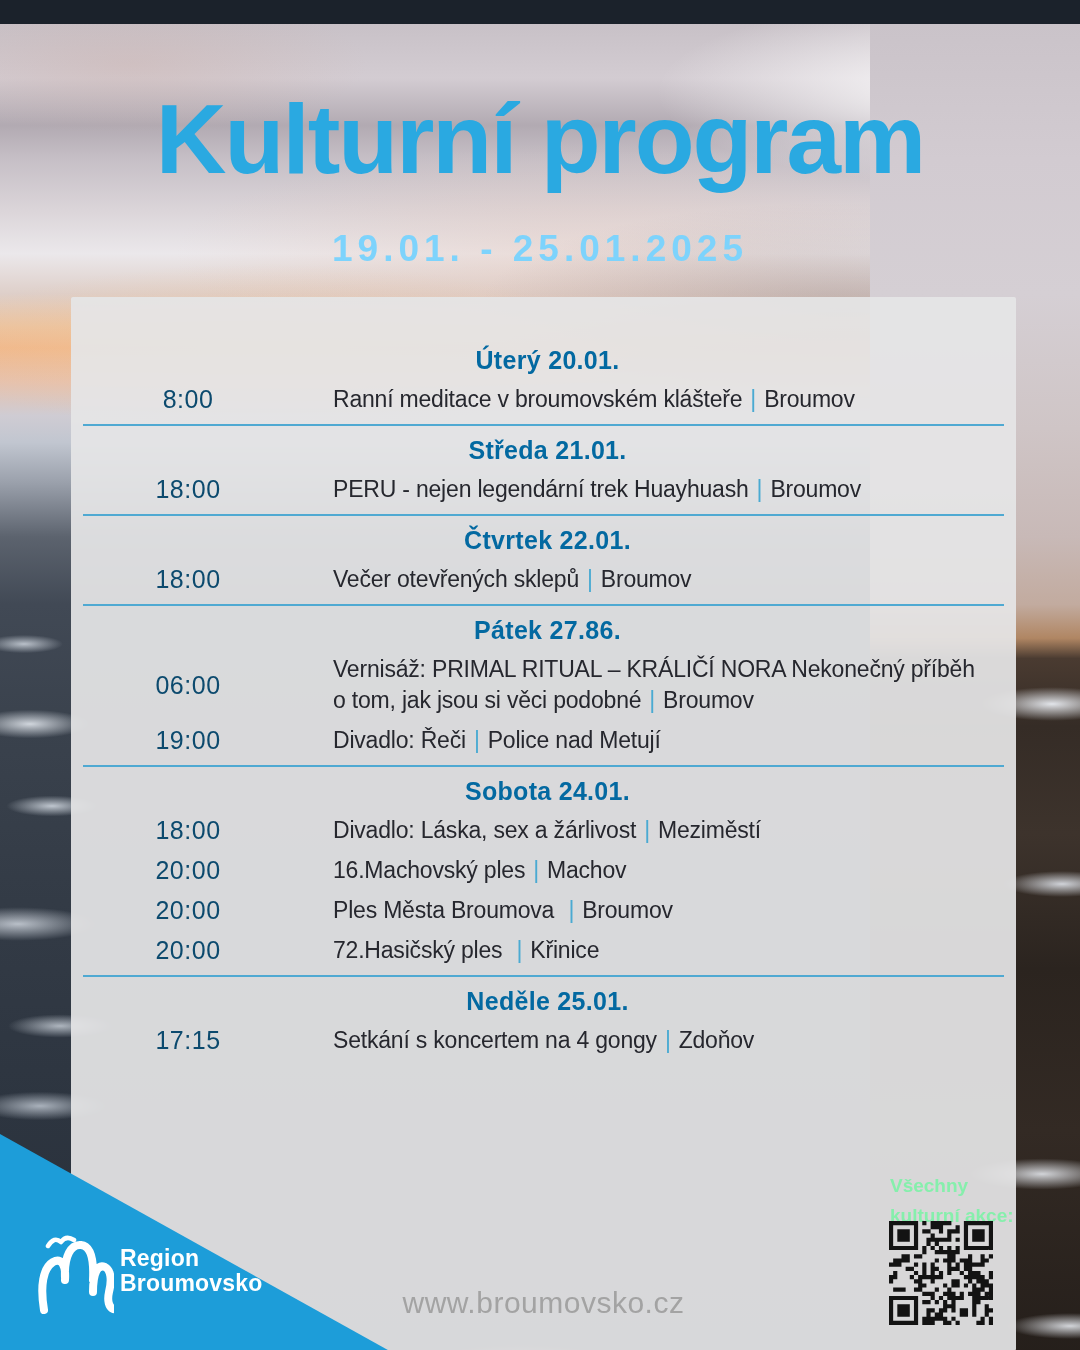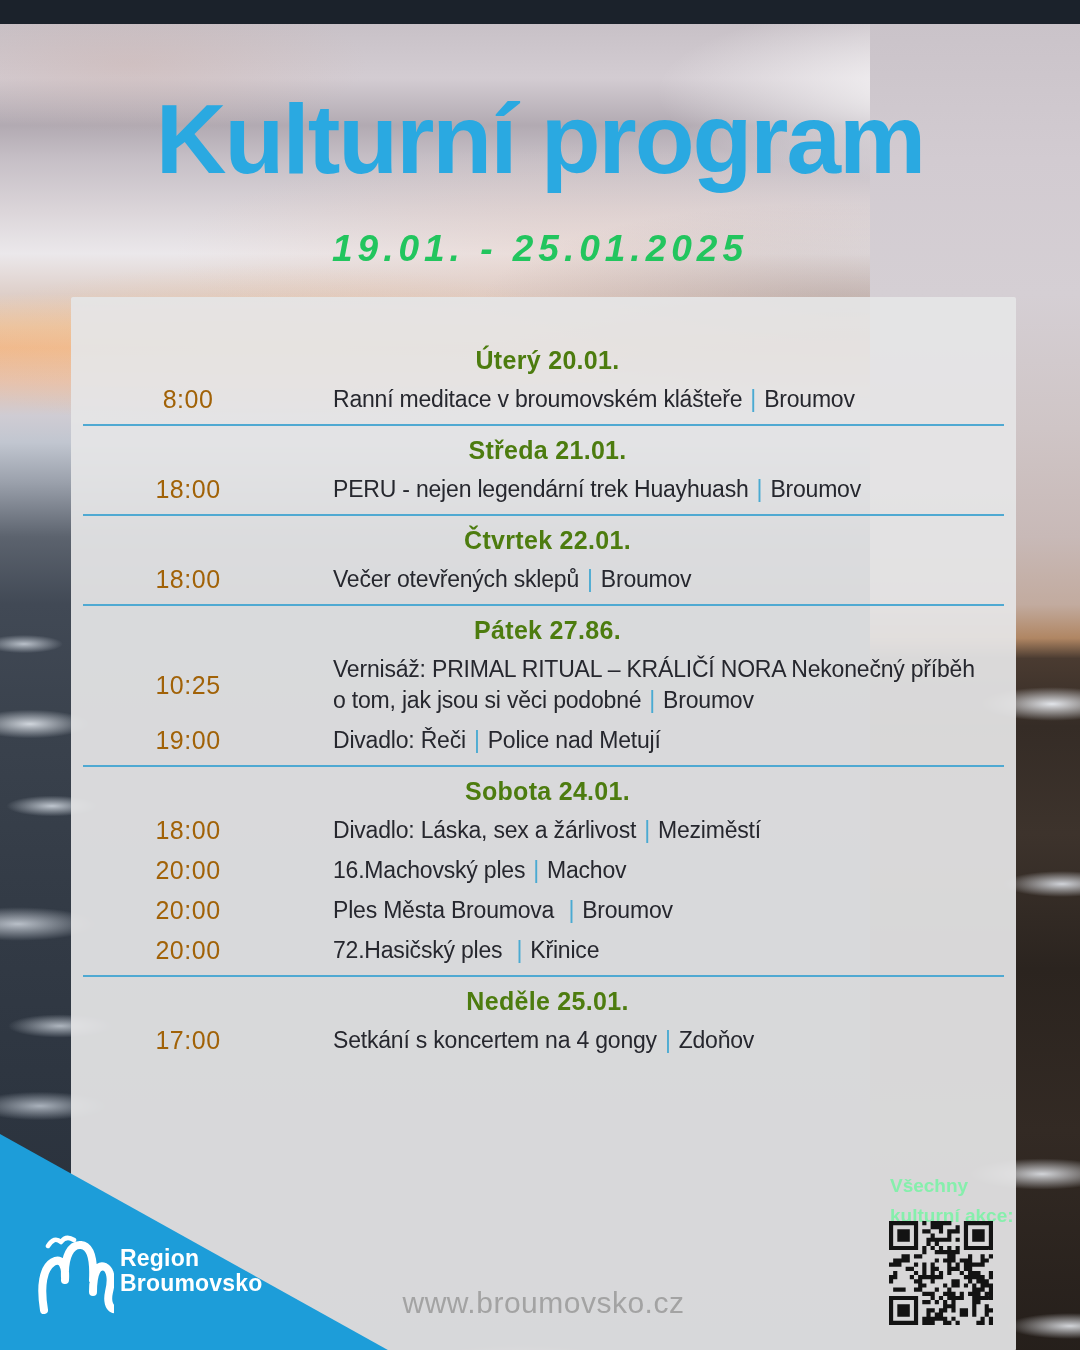--- a/index.html
+++ b/index.html
@@ -50,39 +50,39 @@
       radial-gradient(96px 20px at 1070px 1302px, rgba(240,244,250,.85), transparent 65%);
   }
   
   .title{
     position:absolute;top:62px;left:0;width:100%;
     text-align:center;font-size:98px;font-weight:700;letter-spacing:-2px;
     color:#2aa9e1;line-height:1.1;
   }
   .date-range{
     position:absolute;top:204px;left:0;width:100%;
-    text-align:center;font-size:37px;font-weight:700;font-style:italic;
-    letter-spacing:5px;color:#22c55e;
+    text-align:center;font-size:37px;font-weight:700;
+    letter-spacing:5px;color:#7dd3fc;
   }
   
   .panel{
     position:absolute;left:71px;top:273px;width:945px;height:1054px;
     background:rgba(229,229,230,.93);border-radius:2px;
     box-sizing:border-box;padding-top:48px;overflow:hidden;
   }
   .day-header{
-    text-align:center;font-size:25px;font-weight:700;color:#4d7c0f;
+    text-align:center;font-size:25px;font-weight:700;color:#0369a1;
     line-height:30px;margin:0 0 9px 0;letter-spacing:.3px;padding-left:8px;
   }
   .row{
     display:flex;align-items:center;margin:0 0 9px 0;
   }
   .time{
     flex:0 0 234px;text-align:center;font-size:25px;font-weight:500;
-    color:#a16207;line-height:31px;letter-spacing:.5px;
+    color:#0c4a6e;line-height:31px;letter-spacing:.5px;
   }
   .event{
     margin-left:28px;font-size:23px;color:#26272e;line-height:31px;
     letter-spacing:-.2px;max-width:660px;
   }
   .event .etitle{white-space:pre-line;}
   .pipe{color:#4aaad2;margin:0 8px;}
   .divider{
     border:none;border-top:2px solid #4fa9d2;
     margin:9px 12px;height:0;
@@ -147,21 +147,21 @@
       <div class="row">
         <div class="time">18:00</div>
         <div class="event"><span class="etitle">Večer otevřených sklepů</span><span class="pipe">|</span><span>Broumov</span></div>
       </div>
     </section>
     <hr class="divider">
 
     <section>
       <div class="day-header">Pátek 27.86.</div>
       <div class="row">
-        <div class="time">10:25</div>
+        <div class="time">06:00</div>
         <div class="event"><span class="etitle">Vernisáž: PRIMAL RITUAL – KRÁLIČÍ NORA Nekonečný příběh
 o tom, jak jsou si věci podobné</span><span class="pipe">|</span><span>Broumov</span></div>
       </div>
       <div class="row">
         <div class="time">19:00</div>
         <div class="event"><span class="etitle">Divadlo: Řeči</span><span class="pipe">|</span><span>Police nad Metují</span></div>
       </div>
     </section>
     <hr class="divider">
 
@@ -182,21 +182,21 @@
       <div class="row">
         <div class="time">20:00</div>
         <div class="event"><span class="etitle">72.Hasičský ples </span><span class="pipe">|</span><span>Křinice</span></div>
       </div>
     </section>
     <hr class="divider">
 
     <section>
       <div class="day-header">Neděle 25.01.</div>
       <div class="row">
-        <div class="time">17:00</div>
+        <div class="time">17:15</div>
         <div class="event"><span class="etitle">Setkání s koncertem na 4 gongy</span><span class="pipe">|</span><span>Zdoňov</span></div>
       </div>
     </section>
 
   </div>
 
   <div class="triangle"></div>
 
   <div class="logo">
     <svg width="78" height="84" viewBox="0 0 78 84">

